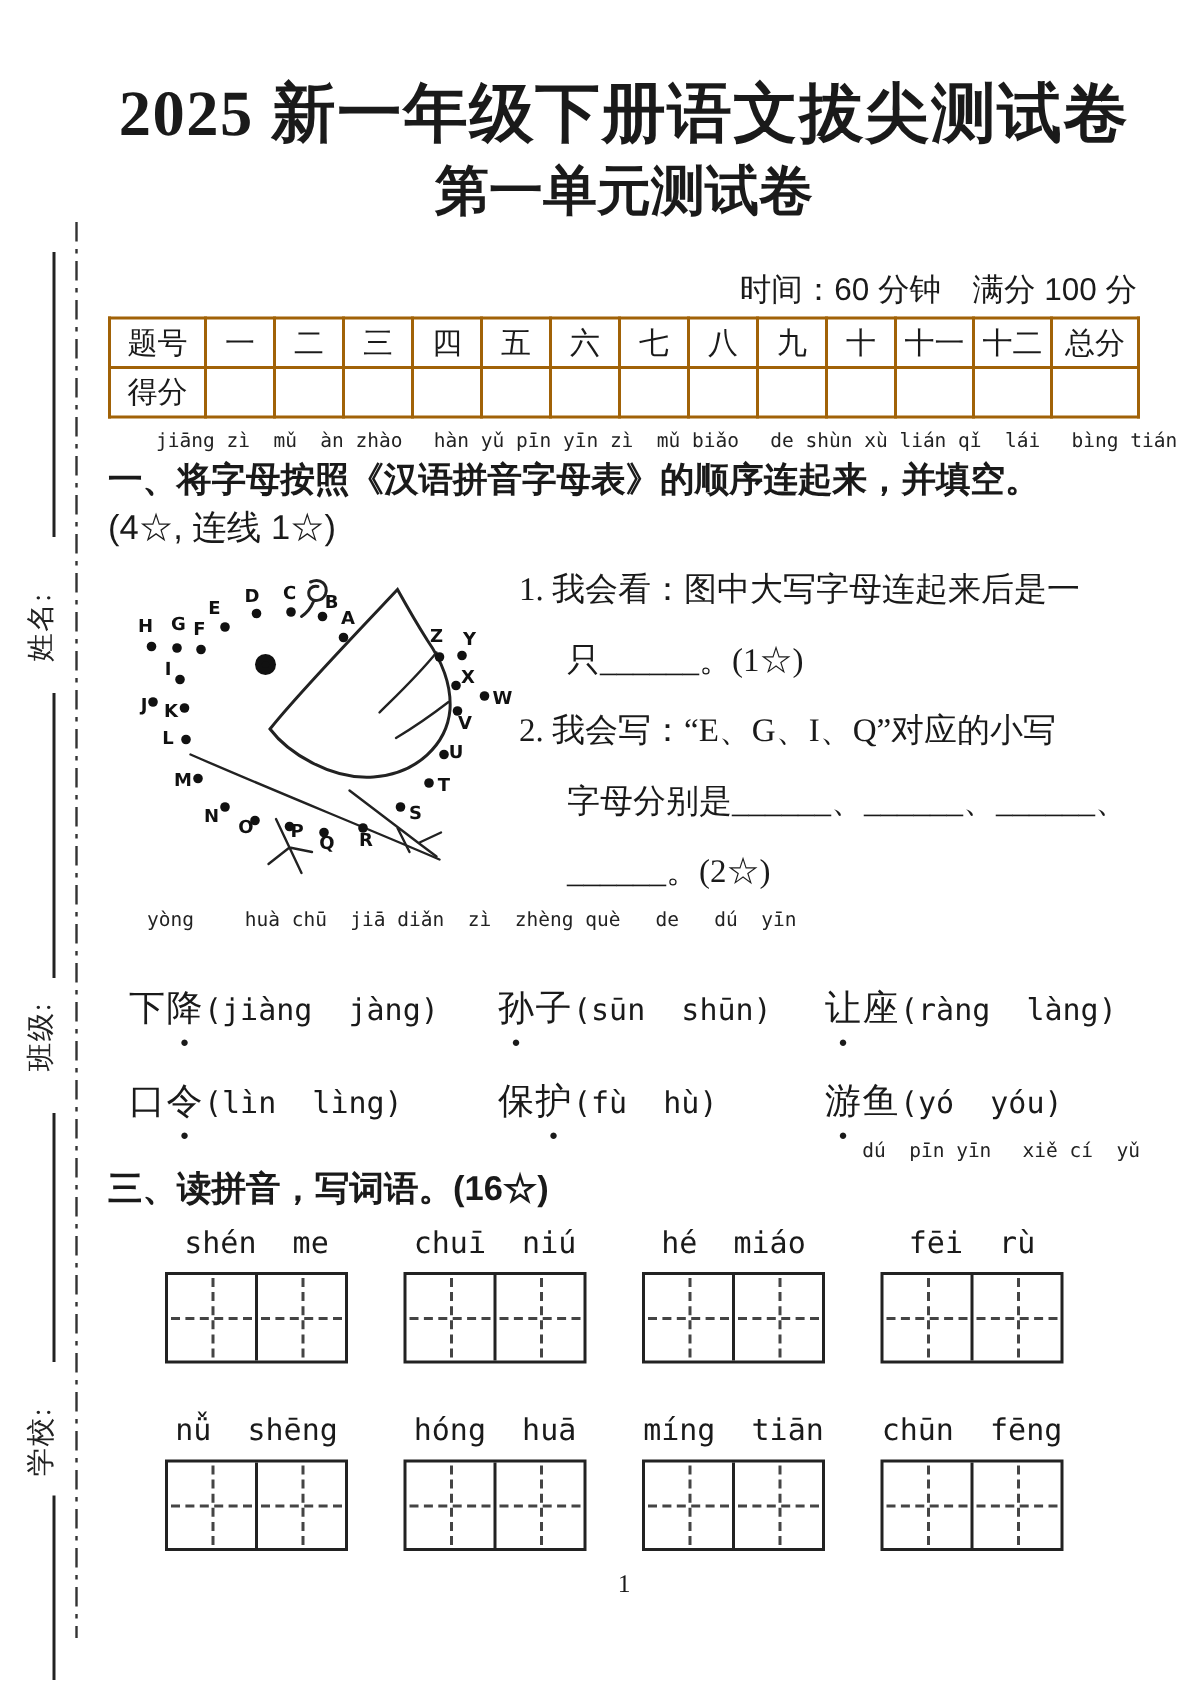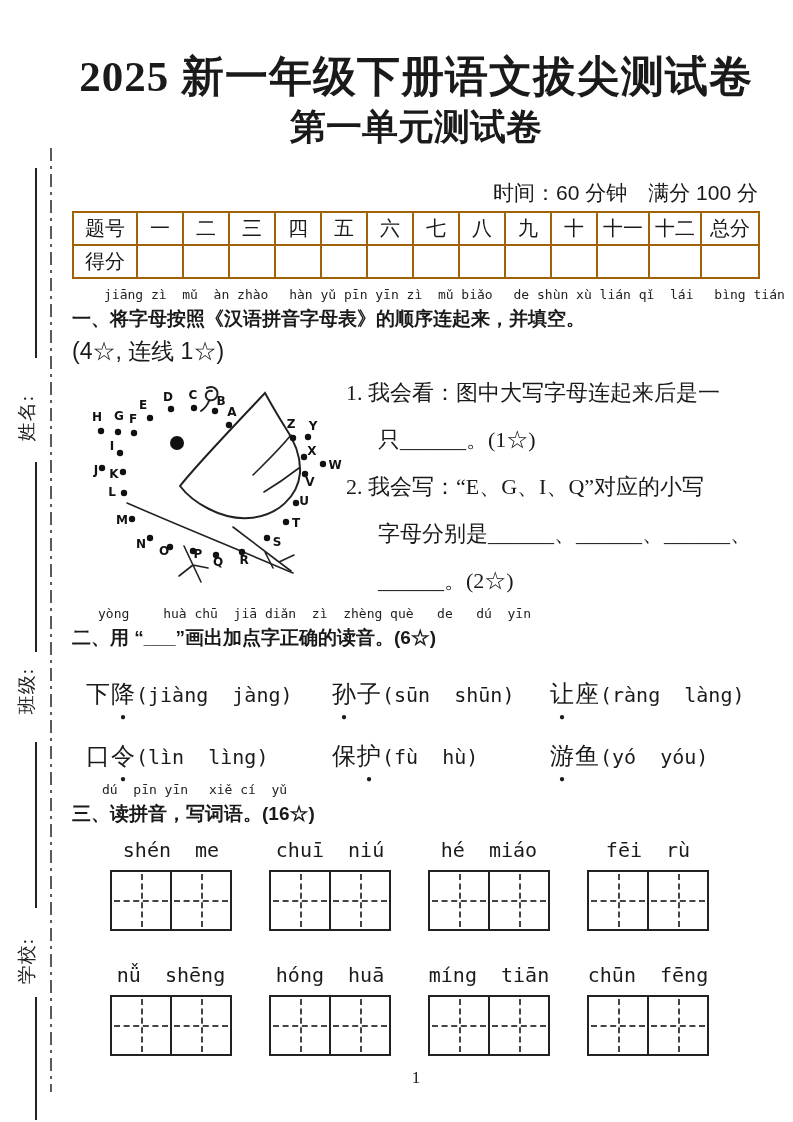--- a/index.html
+++ b/index.html
@@ -15,36 +15,36 @@
   }
   
   .content { position:absolute; left:72px; top:0; width:688px; }
   .title { margin-top:50px; text-align:center; font-size:43px; font-weight:bold; letter-spacing:1px; line-height:1.25; }
   .subtitle { text-align:center; font-size:36px; font-weight:bold; line-height:1.3; }
   .meta { margin-top:28px; text-align:right; font-weight:normal; font-size:21px; font-family:"Liberation Sans",sans-serif; padding-right:2px; }
   table.score { border-collapse:collapse; width:688px; margin-top:4px; table-layout:fixed; }
   table.score td { border:2px solid #a16207; height:31px; text-align:center; font-size:20px; padding:0; }
   
   .pinyin-line { font-family:"DejaVu Sans Mono",monospace; font-size:13px; white-space:pre; color:#222; line-height:16px; }
-  .pl1 { margin:8px 0 0 32px; } .pl2 { margin:2px 0 0 26px; } .pl3 { margin:10px 0 0 30px; }
-  .sec-heading { font-size:19px; font-weight:bold; font-family:"Liberation Sans",sans-serif; line-height:32px; }
+  .pl1 { margin:8px 0 0 32px; } .pl2 { margin:2px 0 0 26px; } .pl3 { margin:10px 0 0 30px;text-align:right; }
+  .sec-heading { font-size:23px; font-weight:bold; font-family:"Liberation Sans",sans-serif; line-height:32px; }
   .score-note { font-size:23px; font-family:"Liberation Sans",sans-serif; line-height:32px; }
   
   .sec1-body { display:flex; margin-top:2px; }
   svg.puzzle { width:270px; height:230px; flex:none; }
   .puzzle text { font-family:"DejaVu Sans",sans-serif; font-size:12px; font-weight:bold; text-anchor:middle; fill:#111; }
   .puzzle circle { fill:#111; }
   .puzzle .stroke { fill:none; stroke:#222; stroke-width:2; stroke-linecap:round; }
   .puzzle .thin { fill:none; stroke:#222; stroke-width:1.6; stroke-linecap:round; }
   .questions { margin-left:4px; width:414px; font-size:22px; line-height:47px; }
   .questions p { margin:0; }
   .indent { padding-left:32px; }
   
   .word-row { display:flex; padding-left:14px; font-size:24px; }
-  .wr1 { margin-top:24px; } .wr2 { margin-top:30px; }
+  .wr1 { margin-top:34px; } .wr2 { margin-top:30px; }
   .word-row .word-group:nth-child(1){ width:246px; }
   .word-row .word-group:nth-child(2){ width:218px; }
   .cn span { position:relative; letter-spacing:1px; }
   .cn .dotted::after { content:"●"; position:absolute; left:50%; transform:translateX(-50%); bottom:-15px; font-size:10px; line-height:1; }
   .choices { font-family:"DejaVu Sans Mono",monospace; font-size:20px; white-space:pre; }
   
   .grid-row { display:flex; gap:37px; padding-left:38px; }
   .gr1 { margin-top:8px; } .gr2 { margin-top:32px; }
   .grid-group { display:flex; flex-direction:column; align-items:center; }
   .py { font-family:"DejaVu Sans Mono",monospace; font-size:20px; white-space:pre; margin-bottom:8px; }
@@ -209,21 +209,20 @@
       <div class="questions">
         <p>1. 我会看：图中大写字母连起来后是一</p>
         <p class="indent">只______。(1☆)</p>
         <p>2. 我会写：“E、G、I、Q”对应的小写</p>
         <p class="indent">字母分别是______、______、______、</p>
         <p class="indent">______。(2☆)</p>
       </div>
     </div>
 
     <div class="pinyin-line pl2">yòng　　 huà chū  jiā diǎn  zì  zhèng què   de   dú  yīn</div>
-    <div class="sec-heading">二、用 “___”画出加点字正确的读音。(6☆)</div>
     <div class="word-row wr1">
         <span class="word-group"><span class="cn"><span>下</span><span class="dotted">降</span></span><span class="choices">(jiàng  jàng)</span></span>
         <span class="word-group"><span class="cn"><span class="dotted">孙</span><span>子</span></span><span class="choices">(sūn  shūn)</span></span>
         <span class="word-group"><span class="cn"><span class="dotted">让</span><span>座</span></span><span class="choices">(ràng  làng)</span></span>
       </div>
     <div class="word-row wr2">
         <span class="word-group"><span class="cn"><span>口</span><span class="dotted">令</span></span><span class="choices">(lìn  lìng)</span></span>
         <span class="word-group"><span class="cn"><span>保</span><span class="dotted">护</span></span><span class="choices">(fù  hù)</span></span>
         <span class="word-group"><span class="cn"><span class="dotted">游</span><span>鱼</span></span><span class="choices">(yó  yóu)</span></span>
       </div>

